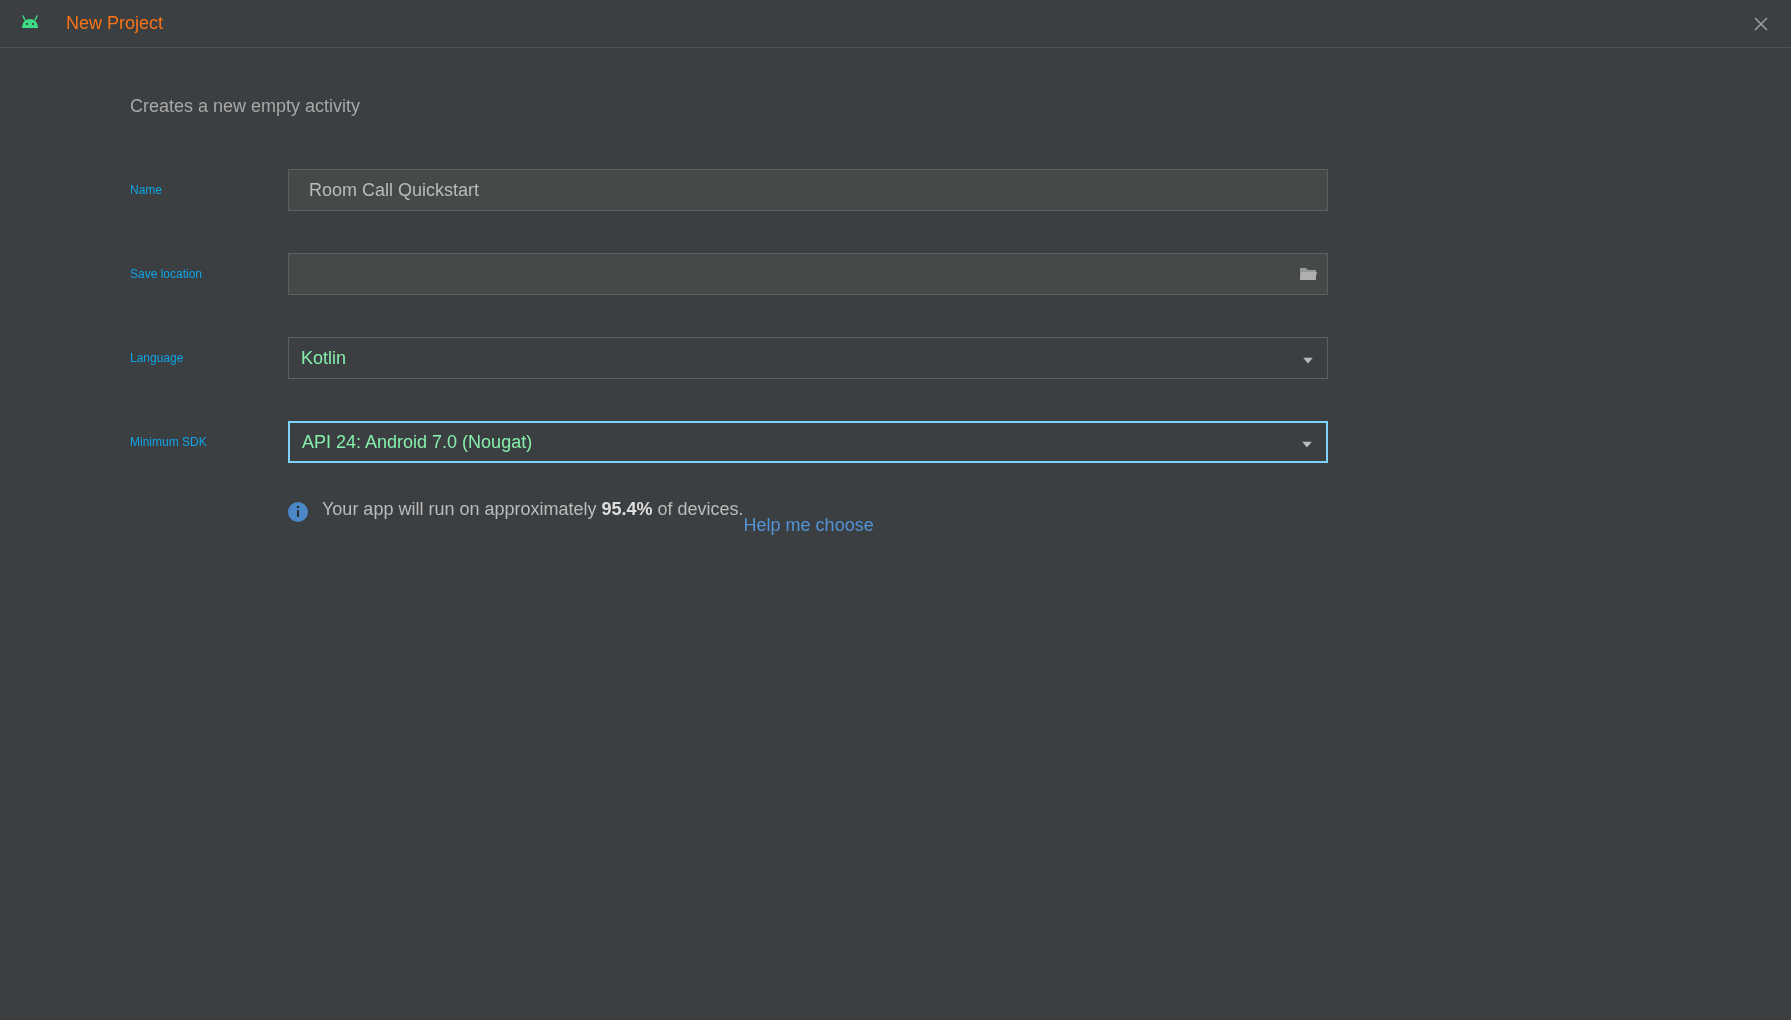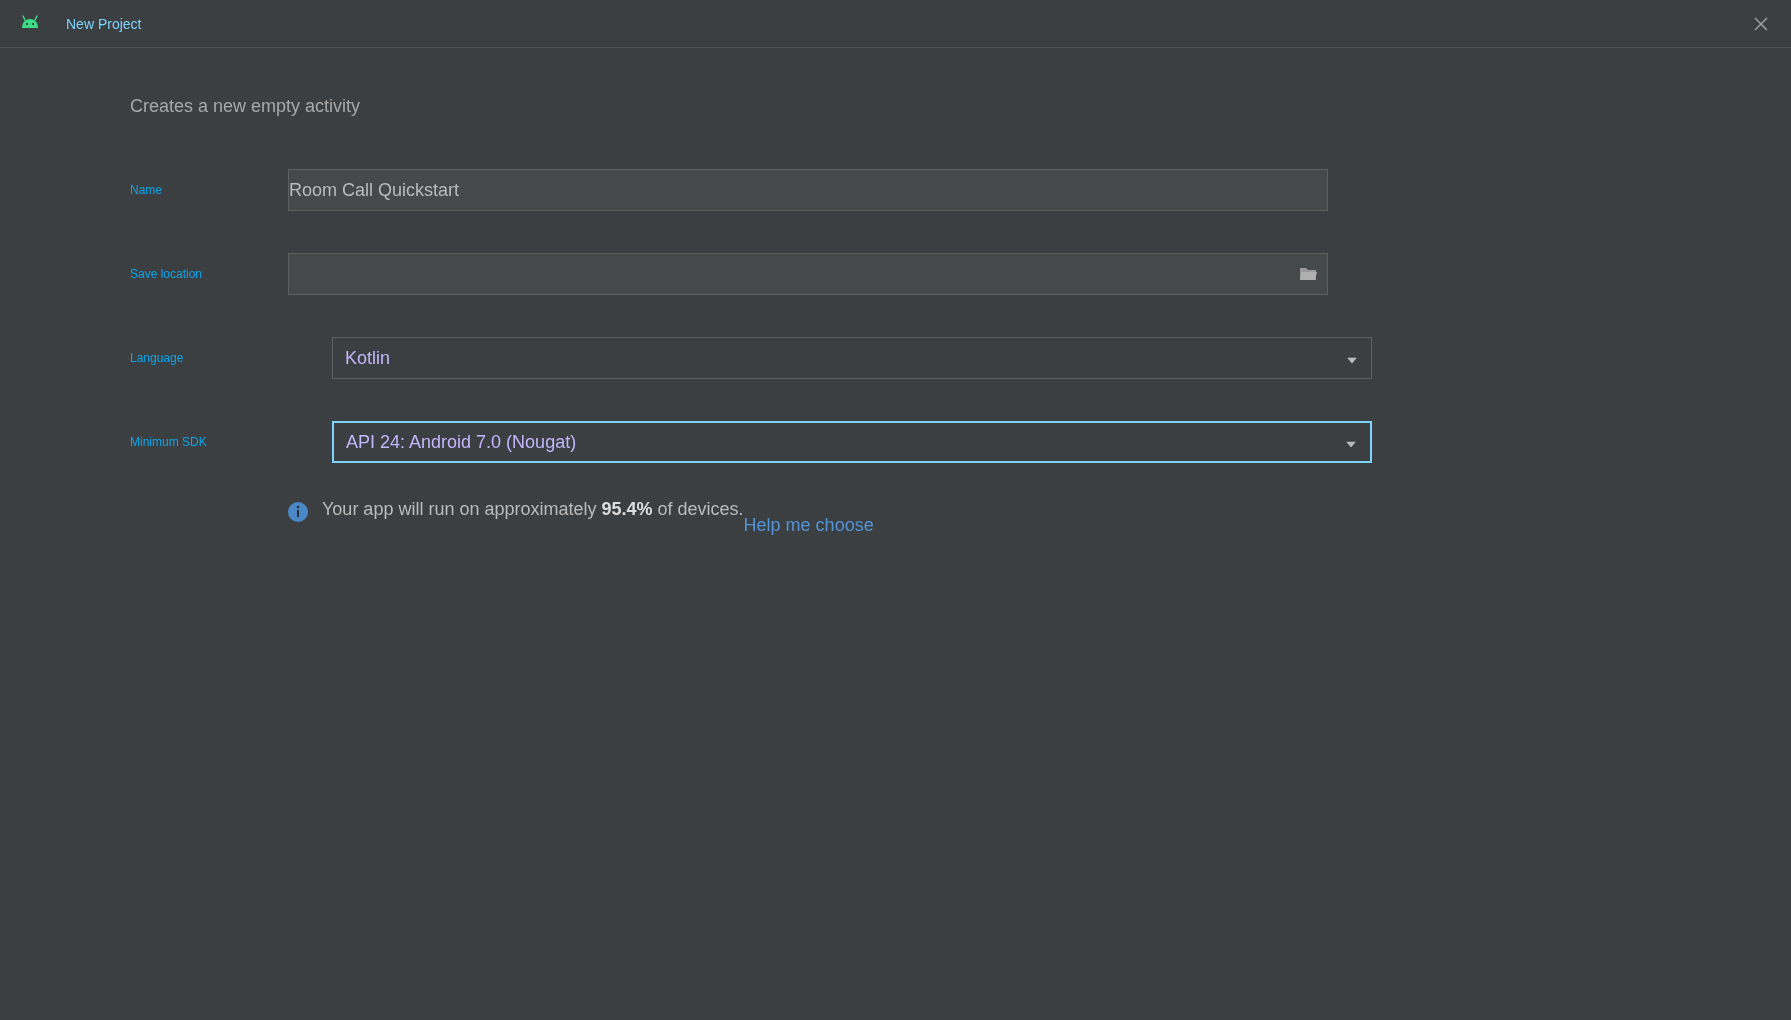--- a/index.html
+++ b/index.html
@@ -22,22 +22,22 @@
       padding: 0 18px;
       border-bottom: 1px solid #515151;
       position: relative;
     }
     .android-icon {
       width: 24px;
       height: 24px;
       margin-right: 24px;
     }
     .titlebar-text {
-      color: #7dd3fc;
-      font-size: 14px;
+      color: #f97316;
+      font-size: 18px;
       font-weight: 400;
     }
     .close-btn {
       position: absolute;
       right: 18px;
       top: 50%;
       transform: translateY(-50%);
       width: 24px;
       height: 24px;
       display: flex;
@@ -71,21 +71,21 @@
       color: #0ea5e9;
       flex-shrink: 0;
     }
     .form-input {
       flex: 1;
       height: 42px;
       background-color: #45494a;
       border: 1px solid #5e6060;
       color: #bbbbbb;
       font-size: 18px;
-      padding: 0 0;
+      padding: 0 20px;
       outline: none;
       max-width: 1040px;
     }
     .form-input-wrapper {
       position: relative;
       flex: 1;
       max-width: 1040px;
       display: flex;
     }
     .form-input-wrapper .form-input {
@@ -100,28 +100,27 @@
       width: 20px;
       height: 16px;
       cursor: pointer;
     }
     .form-select {
       flex: 1;
       max-width: 1040px;
       height: 42px;
       background-color: #3c3f41;
       border: 1px solid #5e6060;
-      color: #c4b5fd;
+      color: #86efac;
       font-size: 18px;
       padding: 0 12px;
       position: relative;
       display: flex;
       align-items: center;
       cursor: pointer;
-      margin-left: 44px;
     }
     .form-select.focused {
       border: 2px solid #7dd3fc;
       background-color: #3c3f41;
     }
     .dropdown-arrow {
       position: absolute;
       right: 14px;
       top: 50%;
       transform: translateY(-50%);

